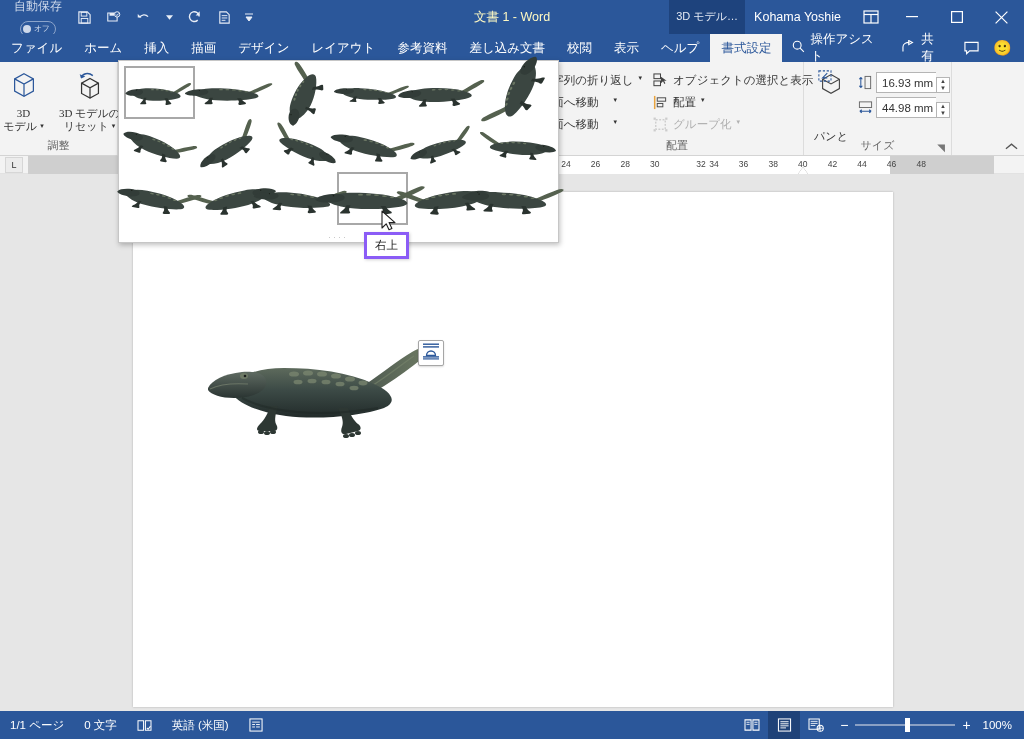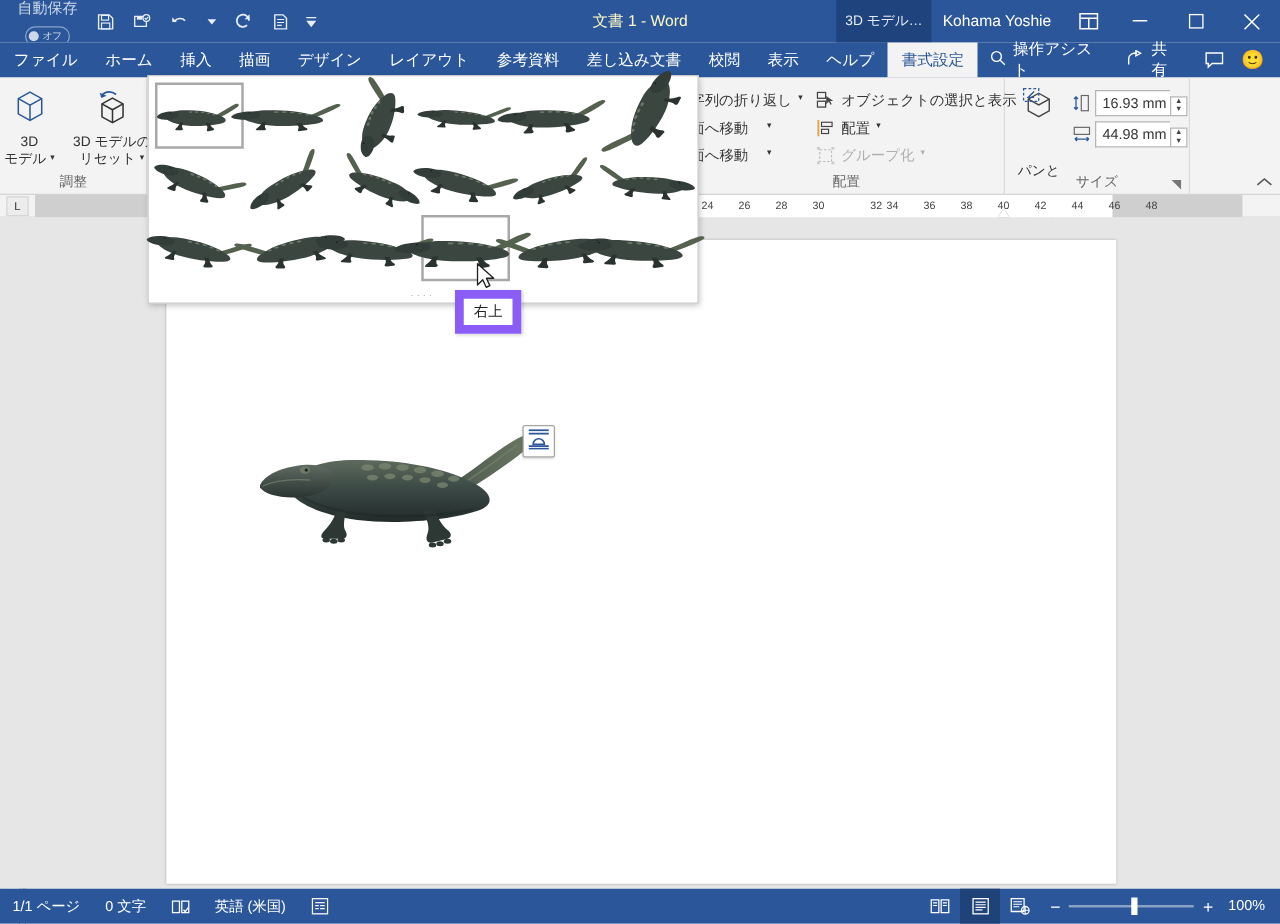--- a/index.html
+++ b/index.html
@@ -84,21 +84,21 @@
     position: absolute; bottom: 2px; left: 0; width: 100%;
     text-align: center; font-size: 11px; color: #666;
   }
   .group-body { display: flex; align-items: flex-start; padding-top: 4px; height: 74px; }
 
   .bigbtn {
     display: flex; flex-direction: column; align-items: center; justify-content: flex-start;
     width: 62px; padding-top: 4px; font-size: 11px; color: #333; line-height: 1.2;
     text-align: center;
   }
-  .bigbtn .lbl { margin-top: 4px; }
+  .bigbtn .lbl { margin-top: 4px; font-family: Liberation Serif, serif; }
   .bigbtn .lbl2 { }
   .caret { font-size: 7px; position: relative; top: -2px; }
 
   .arrange-col { display: flex; flex-direction: column; justify-content: flex-start; padding-top: 3px; }
   .smallbtn {
     display: flex; align-items: center; gap: 5px; height: 22px;
     font-size: 11.5px; color: #333; padding: 0 5px; white-space: nowrap;
   }
   .smallbtn.disabled { color: #b0b0b0; }
   .sb-ico { width: 16px; height: 16px; display: flex; align-items: center; justify-content: center; flex: none;}
@@ -197,21 +197,21 @@
     border: 1px solid transparent;
   }
   .gcell.sel { border: 2px solid #a8a8a8; background: #fff; }
   .gcell.hover { border: 2px solid #a8a8a8; background: #fff; }
   .gallery-grip {
     position: absolute; bottom: 3px; left: 50%; transform: translateX(-50%);
     letter-spacing: 3px; font-size: 7px; color: #999;
   }
   .tooltip {
     position: absolute; left: 364px; top: 232px;
-    background: #fff; border: 7px solid #8b5cf6;
+    background: #fff; border: 3px solid #8b5cf6;
     padding: 3px 8px; font-size: 11.5px; color: #222;
     box-shadow: 1px 1px 3px rgba(0,0,0,0.18); z-index: 60;
   }
   .cursor { position: absolute; left: 381px; top: 210px; z-index: 61; }
 
   
   .statusbar {
     position: absolute; bottom: 0; left: 0; width: 1024px; height: 28px;
     background: #2b579a; color: #fff;
     display: flex; align-items: center; font-size: 11.5px;

